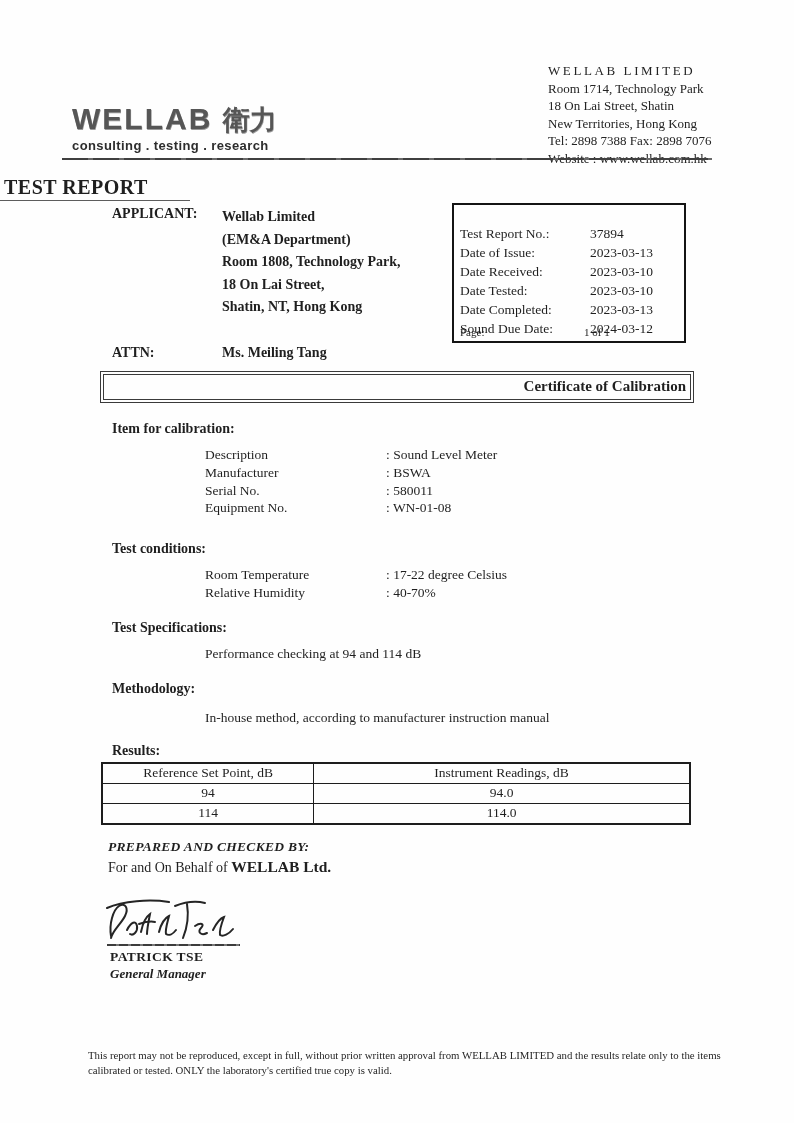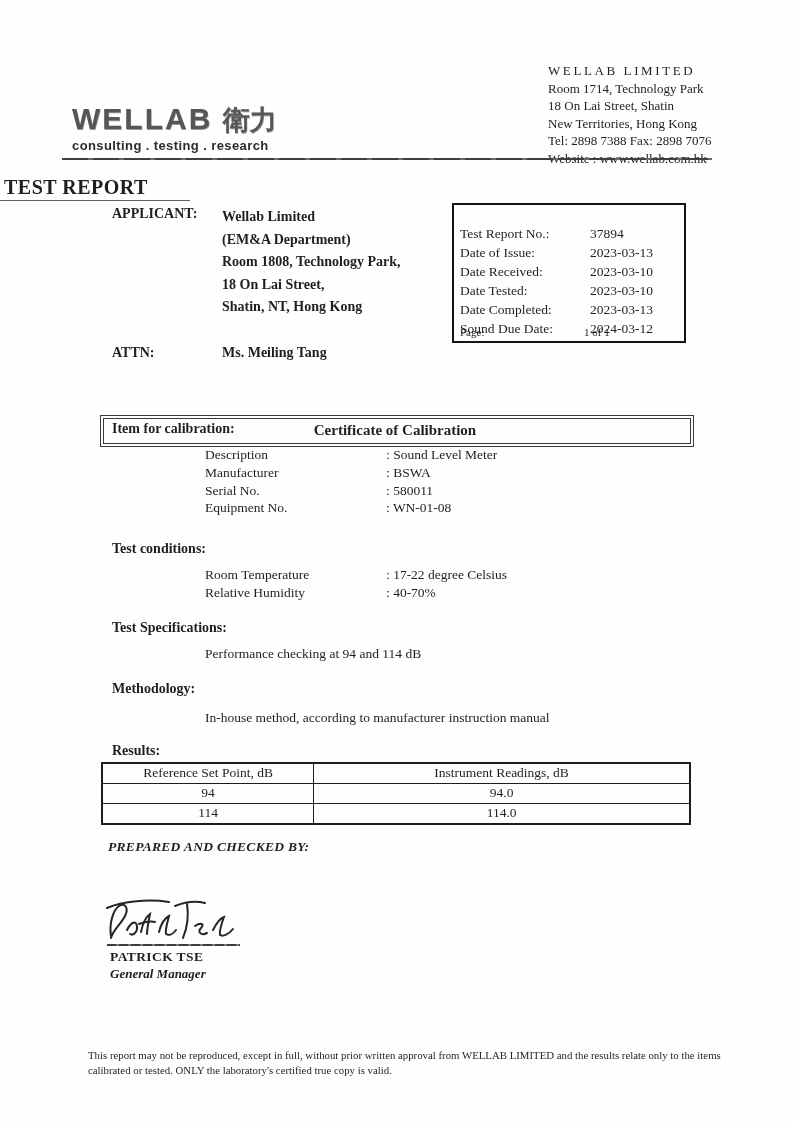--- a/index.html
+++ b/index.html
@@ -64,23 +64,22 @@
   .page-row {
     position: absolute; left: 460px; top: 326px; display: flex;
     font-size: 11px;
   }
   .page-row .lbl { width: 124px; flex: 0 0 124px; }
 
   
   .cert-banner {
     position: absolute; left: 100px; top: 371px; width: 594px;
     border: 4px double #3a3a3a;
-    text-align: center; font-size: 15px; font-weight: 700;
+    text-align: right; font-size: 15px; font-weight: 700;
     padding: 3px 4px 4px 0;
-    margin-top: 44px;
   }
 
   
   .sec-heading { position: absolute; left: 112px; font-size: 14px; font-weight: 700; }
   .kv-rows { position: absolute; left: 205px; font-size: 13.5px; line-height: 17.8px; }
   .kv-row { display: flex; }
   .kv-row .k { width: 181px; flex: 0 0 181px; }
   .sec-text { position: absolute; left: 205px; font-size: 13.5px; }
 
   
@@ -240,20 +239,23 @@
         <td>94.0</td>
       </tr>
       <tr>
         <td>114</td>
         <td>114.0</td>
       </tr>
     </tbody>
   </table>
 
   <div class="prepared-line">PREPARED AND CHECKED BY:</div>
+  <div class="behalf-line">
+    <span>For and On Behalf of </span><span class="behalf-company">WELLAB Ltd.</span>
+  </div>
 
   <svg class="signature-svg" width="150" height="52" viewBox="0 0 150 52">
     <g fill="none" stroke="#252525" stroke-width="2" stroke-linecap="round">
       <path d="M8,40 C6,28 10,14 16,10 C22,6 26,12 22,20 C18,28 10,34 8,42"></path>
       <path d="M4,12 C20,5 46,3 66,6"></path>
       <path d="M24,34 C28,26 33,24 34,30 C35,36 30,40 27,38"></path>
       <path d="M38,36 C40,26 44,20 47,18 C45,28 44,34 44,38"></path>
       <path d="M36,28 C42,26 48,25 52,26"></path>
       <path d="M56,36 C58,28 62,22 66,20 C64,28 62,34 63,38 C66,40 70,38 73,34"></path>
       <path d="M84,8 C86,20 84,32 80,42"></path>

